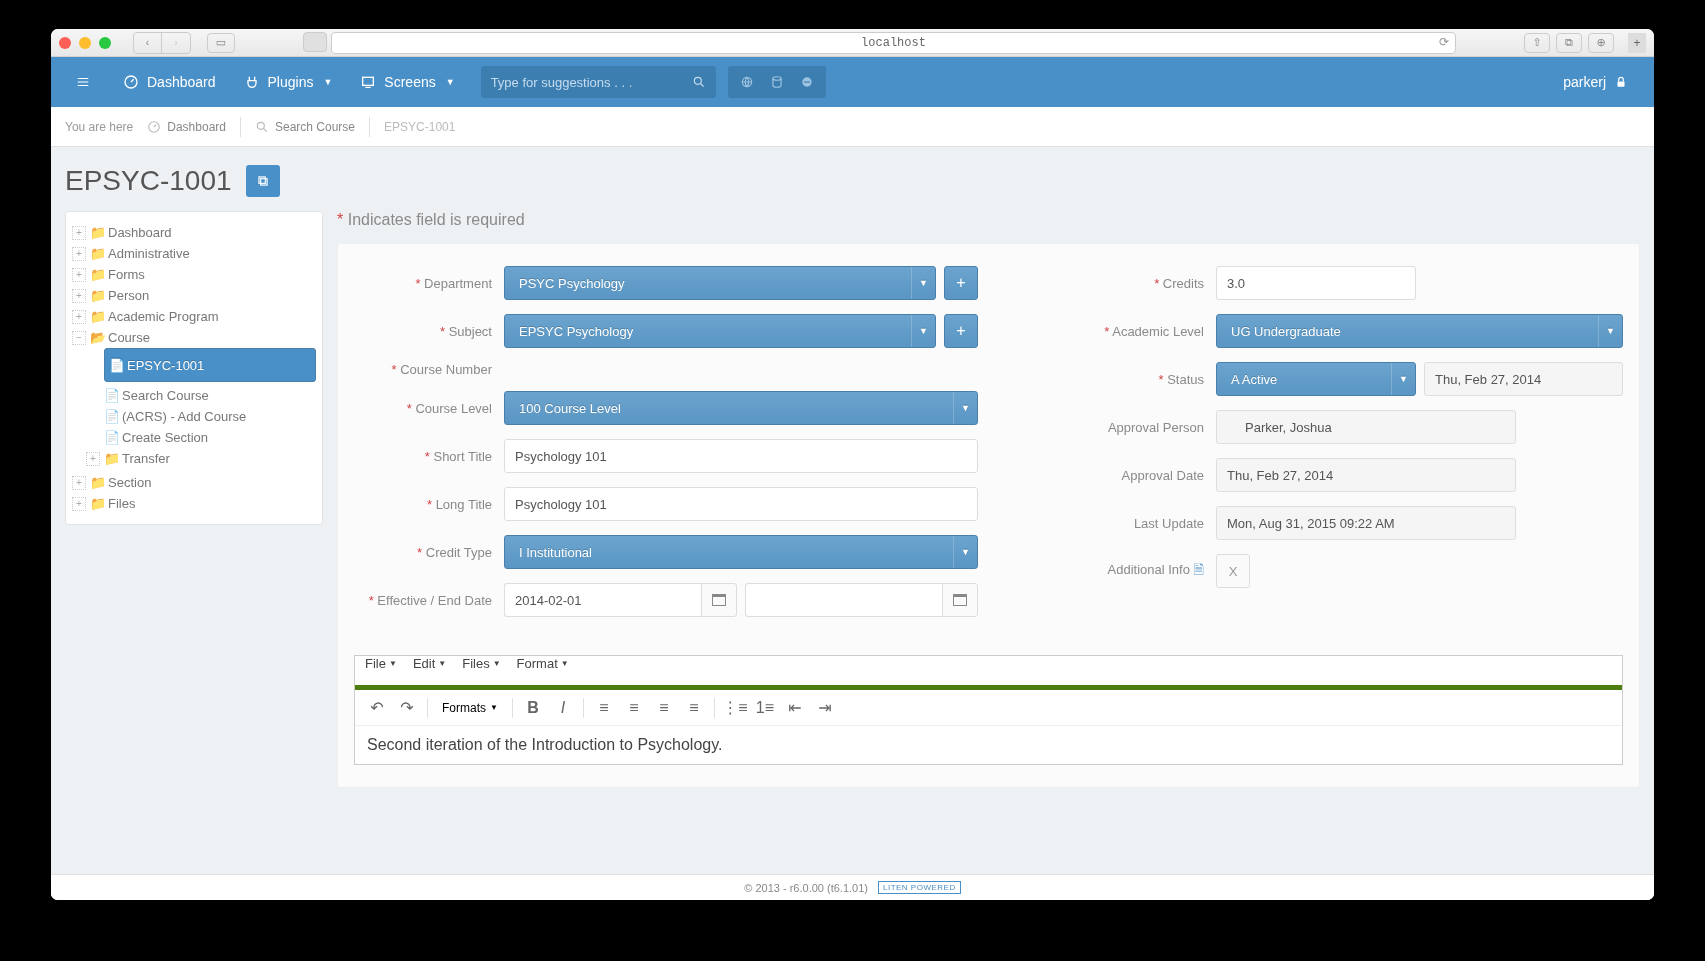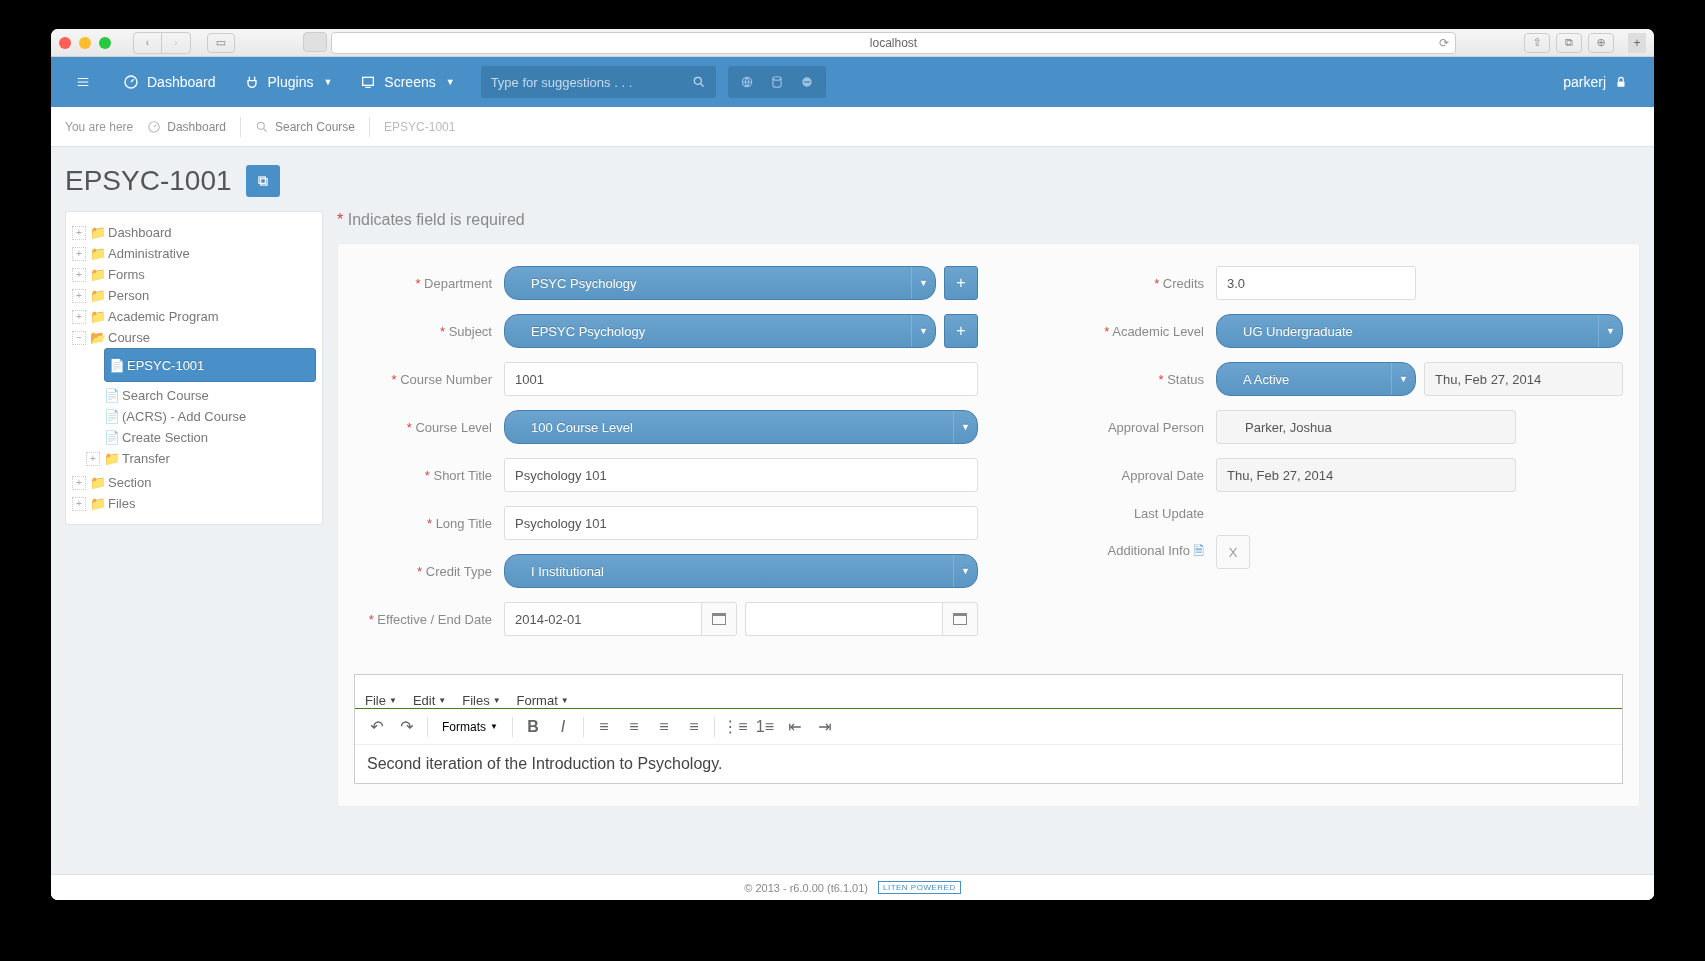--- a/index.html
+++ b/index.html
@@ -6,21 +6,21 @@
 body { font-family: -apple-system, "Helvetica Neue", Arial, sans-serif; background: #000; width: 1705px; height: 961px; overflow: hidden; }
 .macwin { position: absolute; left: 51px; top: 29px; width: 1603px; height: 871px; background: #f0f0f0; border-radius: 7px; overflow: hidden; box-shadow: 0 2px 8px rgba(0,0,0,.4); }
 .titlebar { height: 28px; background: linear-gradient(#f6f6f6,#e8e8e8); border-bottom:1px solid #d0d0d0; display:flex; align-items:center; padding:0 8px; gap:8px; }
 .winbtns { display:flex; gap:8px; }
 .wb { width:12px; height:12px; border-radius:50%; }
 .wb.r{background:#ff5f57;} .wb.y{background:#ffbd2e;} .wb.g{background:#28c940;}
 .navbtns { margin-left:14px; display:flex; border:1px solid #ccc; border-radius:4px; overflow:hidden; }
 .navbtns div { width:28px; height:20px; display:flex; align-items:center; justify-content:center; color:#888; font-size:10px; border-right:1px solid #ccc;}
 .navbtns div:last-child{border:0;}
 .sidebtn{margin-left:8px;width:28px;height:20px;border:1px solid #ccc;border-radius:4px;display:flex;align-items:center;justify-content:center;color:#888;font-size:11px;}
-.addrgrp{flex:1;display:flex;gap:4px;margin:16px 60px;}
+.addrgrp{flex:1;display:flex;gap:4px;margin:16px 60px;font-family:Liberation Mono, monospace;}
 .rdr{width:24px;height:20px;border:1px solid #ccc;border-radius:4px;background:#e0e0e0;}
 .addrbar{flex:1;height:22px;border:1px solid #ccc;border-radius:4px;background:#fff;display:flex;align-items:center;justify-content:center;font-size:12px;color:#666;position:relative;}
 .reload{position:absolute;right:6px;color:#999;}
 .tbicons{display:flex;gap:6px;}
 .tbicons div{width:26px;height:20px;border:1px solid #ccc;border-radius:4px;display:flex;align-items:center;justify-content:center;font-size:11px;color:#888;}
 .plus{width:18px;height:20px;background:#ddd;margin-left:6px;display:flex;align-items:center;justify-content:center;font-size:12px;color:#666;}
 .appframe{position:absolute;left:0;top:28px;right:0;bottom:0;background:#eef1f3;}
 .topbar{height:50px;background:#4a90c8;display:flex;align-items:center;padding:0 12px;color:#fff;font-size:14px;}
 .hamb{width:40px;height:40px;display:flex;align-items:center;justify-content:center;margin-right:6px;cursor:pointer;}
 .hamb svg{stroke:#fff;}
@@ -51,33 +51,33 @@
 .formarea{flex:1;margin-left:14px;}
 .reqnote{font-size:16px;color:#8a8a8a;margin-bottom:14px;}
 .reqnote .ast{color:#d04444;}
 .card{background:#fbfbfb;border:1px solid #eee;border-radius:3px;padding:22px 16px;}
 .fcols{display:flex;gap:88px;}
 .fcol{flex:1;}
 .frow{display:flex;align-items:center;margin-bottom:14px;}
 .flabel{width:150px;text-align:right;font-size:13px;color:#8a8a8a;padding-right:12px;}
 .flabel .ast{color:#d04444;}
 .fctrl{flex:1;display:flex;gap:8px;align-items:center;}
-.sel{flex:1;height:34px;background:linear-gradient(#6ba4ce,#5a96c4);border:1px solid #4980ab;border-radius:14px;color:#fff;font-size:13px;display:flex;align-items:center;padding:0 26px;position:relative;cursor:pointer;text-shadow:0 -1px 0 rgba(0,0,0,.2);}
+.sel{flex:1;height:34px;background:linear-gradient(#6ba4ce,#5a96c4);border:1px solid #4980ab;border-radius:3px;color:#fff;font-size:13px;display:flex;align-items:center;padding:0 14px;position:relative;cursor:pointer;text-shadow:0 -1px 0 rgba(0,0,0,.2);}
 .sel .dd{position:absolute;right:0;top:0;bottom:0;width:24px;border-left:1px solid rgba(255,255,255,.2);display:flex;align-items:center;justify-content:center;font-size:9px;}
 .addbtn{width:34px;height:34px;background:linear-gradient(#6ba4ce,#5a96c4);border:1px solid #4980ab;border-radius:3px;color:#fff;font-size:16px;display:flex;align-items:center;justify-content:center;cursor:pointer;}
 .tinput{flex:1;height:34px;border:1px solid #ddd;border-radius:3px;padding:0 10px;font-size:13px;color:#555;background:#fff;}
 .tinput.ro{background:#f5f5f5;}
 .dpick{flex:1;display:flex;}
 .dpick input{flex:1;height:34px;border:1px solid #ddd;border-right:0;border-radius:3px 0 0 3px;padding:0 10px;font-size:13px;color:#555;}
 .dpick .cal{width:36px;height:34px;border:1px solid #ddd;border-radius:0 3px 3px 0;background:#fafafa;display:flex;align-items:center;justify-content:center;cursor:pointer;}
 .calico{display:inline-block;width:14px;height:12px;border:1px solid #888;border-top:3px solid #888;position:relative;}
 .infolink{color:#4a90c8;cursor:pointer;display:inline-flex;align-items:center;gap:4px;}
 .xbtn{width:34px;height:34px;border:1px solid #ddd;border-radius:3px;background:#fafafa;display:flex;align-items:center;justify-content:center;color:#999;font-size:13px;cursor:pointer;}
 .editor{margin-top:24px;border:1px solid #ccc;background:#fff;}
-.edmenu{height:34px;border-bottom:1px solid #4d7c0f;display:flex;align-items:flex-end;padding:0 10px;gap:16px;font-size:13px;color:#444;}
+.edmenu{height:34px;border-bottom:5px solid #4d7c0f;display:flex;align-items:flex-start;padding:0 10px;gap:16px;font-size:13px;color:#444;}
 .edmenu span{cursor:pointer;display:flex;align-items:center;gap:3px;}
 .edtb{height:36px;border-bottom:1px solid #eee;display:flex;align-items:center;padding:0 8px;gap:2px;}
 .edtb .tbtn{width:28px;height:28px;display:flex;align-items:center;justify-content:center;border-radius:3px;cursor:pointer;color:#666;}
 .edtb .tsep{width:1px;height:20px;background:#e0e0e0;margin:0 4px;}
 .edtb .fmts{padding:0 8px;font-size:12px;cursor:pointer;display:flex;align-items:center;gap:4px;}
 .edbody{padding:10px 12px;font-size:16px;color:#444;min-height:30px;}
 .footer{position:absolute;left:0;right:0;bottom:0;height:26px;background:#fff;border-top:1px solid #e0e0e0;display:flex;align-items:center;justify-content:center;font-size:11px;color:#888;gap:10px;}
 .badge{border:1px solid #4a90c8;color:#4a90c8;font-size:8px;padding:1px 4px;letter-spacing:.5px;}
 svg.i{width:14px;height:14px;}
 </style>
@@ -324,23 +324,20 @@
                 <div class="fctrl">
                   <div class="sel">
                       <span>EPSYC Psychology</span>
                       <span class="dd">▼</span>
                     </div>
                   <div class="addbtn">+</div>
                 </div>
               </div>
               <div class="frow">
                 <div class="flabel"><span class="ast">*</span> <span>Course Number</span></div>
-                <div class="fctrl">
-                    <input class="tinput" value="1001" style="">
-                  </div>
               </div>
               <div class="frow">
                 <div class="flabel"><span class="ast">*</span> <span>Course Level</span></div>
                 <div class="fctrl">
                     <div class="sel">
                       <span>100 Course Level</span>
                       <span class="dd">▼</span>
                     </div>
                   </div>
               </div>
@@ -417,20 +414,23 @@
                   </div>
               </div>
               <div class="frow">
                 <div class="flabel"><span>Approval Date</span></div>
                 <div class="fctrl">
                     <input class="tinput ro" style="max-width: 300px;" readonly="" value="Thu, Feb 27, 2014">
                   </div>
               </div>
               <div class="frow">
                 <div class="flabel"><span>Last Update</span></div>
+                <div class="fctrl">
+                    <input class="tinput ro" style="max-width: 300px;" readonly="" value="Mon, Aug 31, 2015 09:22 AM">
+                  </div>
               </div>
               <div class="frow">
                 <div class="flabel"><span>Additional Info</span> <span class="infolink">🗎</span></div>
                 <div class="fctrl">
                     <div class="xbtn">X</div>
                   </div>
               </div>
             </div>
           </div>
 

